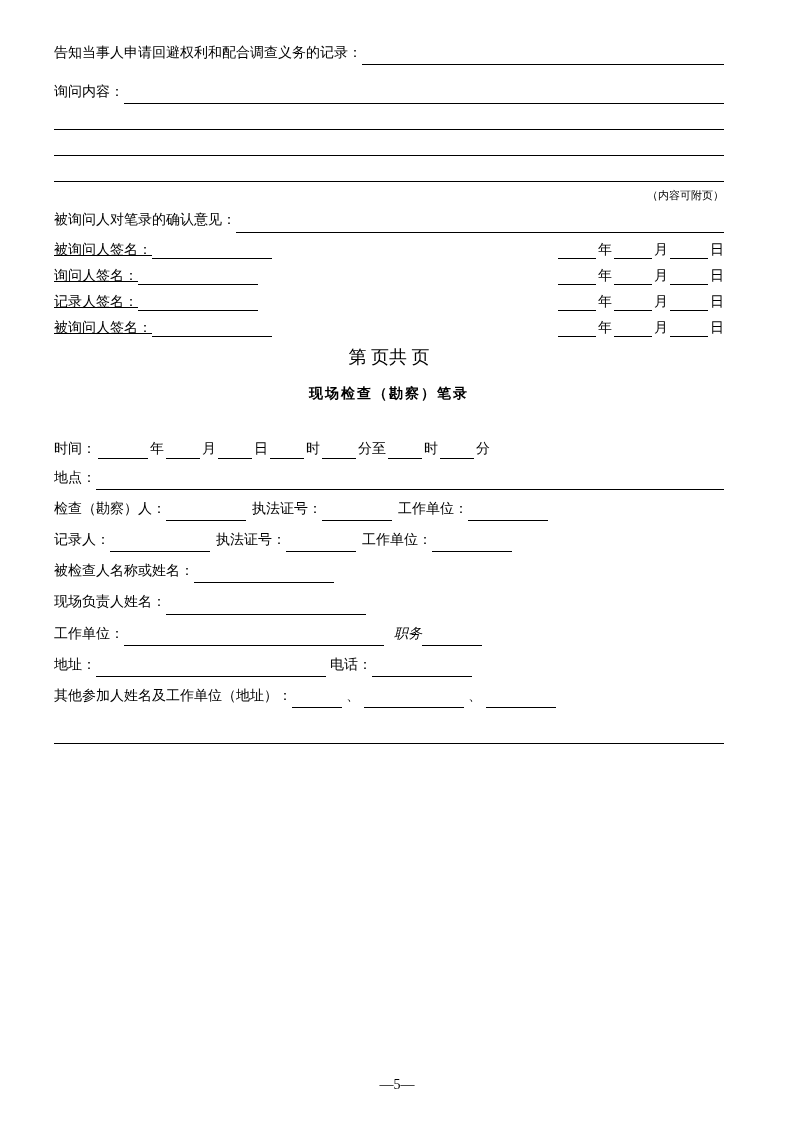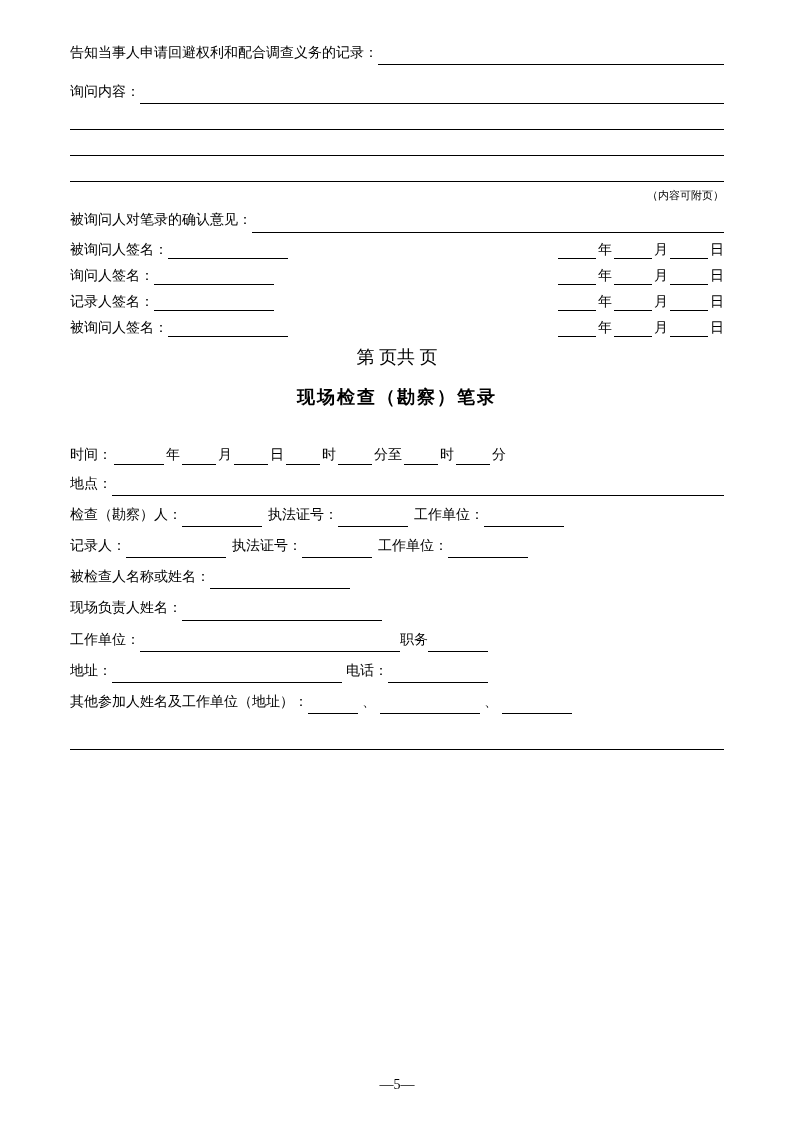--- a/index.html
+++ b/index.html
@@ -12,21 +12,21 @@
       min-height: 1123px;
       background: #ffffff;
       font-family: "SimSun", "宋体", serif;
       font-size: 14px;
       color: #000000;
       position: relative;
     }
     .page {
       width: 794px;
       min-height: 1123px;
-      padding: 40px 70px 60px 70px;
+      padding: 40px 70px 60px 54px;
       position: relative;
     }
     .form-row {
       display: flex;
       align-items: flex-end;
       margin-bottom: 6px;
       line-height: 1.8;
     }
     .form-label {
       white-space: nowrap;
@@ -51,20 +51,21 @@
       margin-bottom: 4px;
     }
     .sign-row {
       display: flex;
       align-items: flex-end;
       margin-bottom: 6px;
     }
     .sign-label {
       white-space: nowrap;
       flex-shrink: 0;
+      text-decoration: underline;
     }
     .sign-field {
       border-bottom: 1px solid #000;
       width: 120px;
       height: 20px;
       display: inline-block;
       margin-right: 4px;
     }
     .date-part {
       display: flex;
@@ -79,21 +80,21 @@
       display: inline-block;
       margin: 0 2px;
     }
     .page-center {
       text-align: center;
       margin: 8px 0 16px 0;
       font-size: 18px;
     }
     .section-title {
       text-align: center;
-      font-size: 18px;
+      font-size: 14px;
       font-weight: bold;
       margin: 10px 0 20px 0;
       letter-spacing: 2px;
     }
     .time-row {
       display: flex;
       align-items: center;
       margin-bottom: 6px;
       flex-wrap: wrap;
     }
@@ -274,21 +275,21 @@
 
   <div class="form-row">
     <span class="form-label">现场负责人姓名：</span>
     <span class="inline-field" style="width:110px;"></span>
     <span class="inline-field" style="width:90px;"></span>
   </div>
 
   <div class="form-row">
     <span class="form-label">工作单位：</span>
     <span class="inline-field" style="width:260px;"></span>
-    <span style="white-space:nowrap;">职务</span>
+    <span style="margin-left:10px; white-space:nowrap;font-style:italic;">职务</span>
     <span class="inline-field" style="width:60px;"></span>
   </div>
 
   <div class="form-row">
     <span class="form-label">地址：</span>
     <span class="inline-field" style="width:230px;"></span>
     <span style="margin-left:4px; white-space:nowrap;">电话：</span>
     <span class="inline-field" style="width:100px;"></span>
   </div>
 

